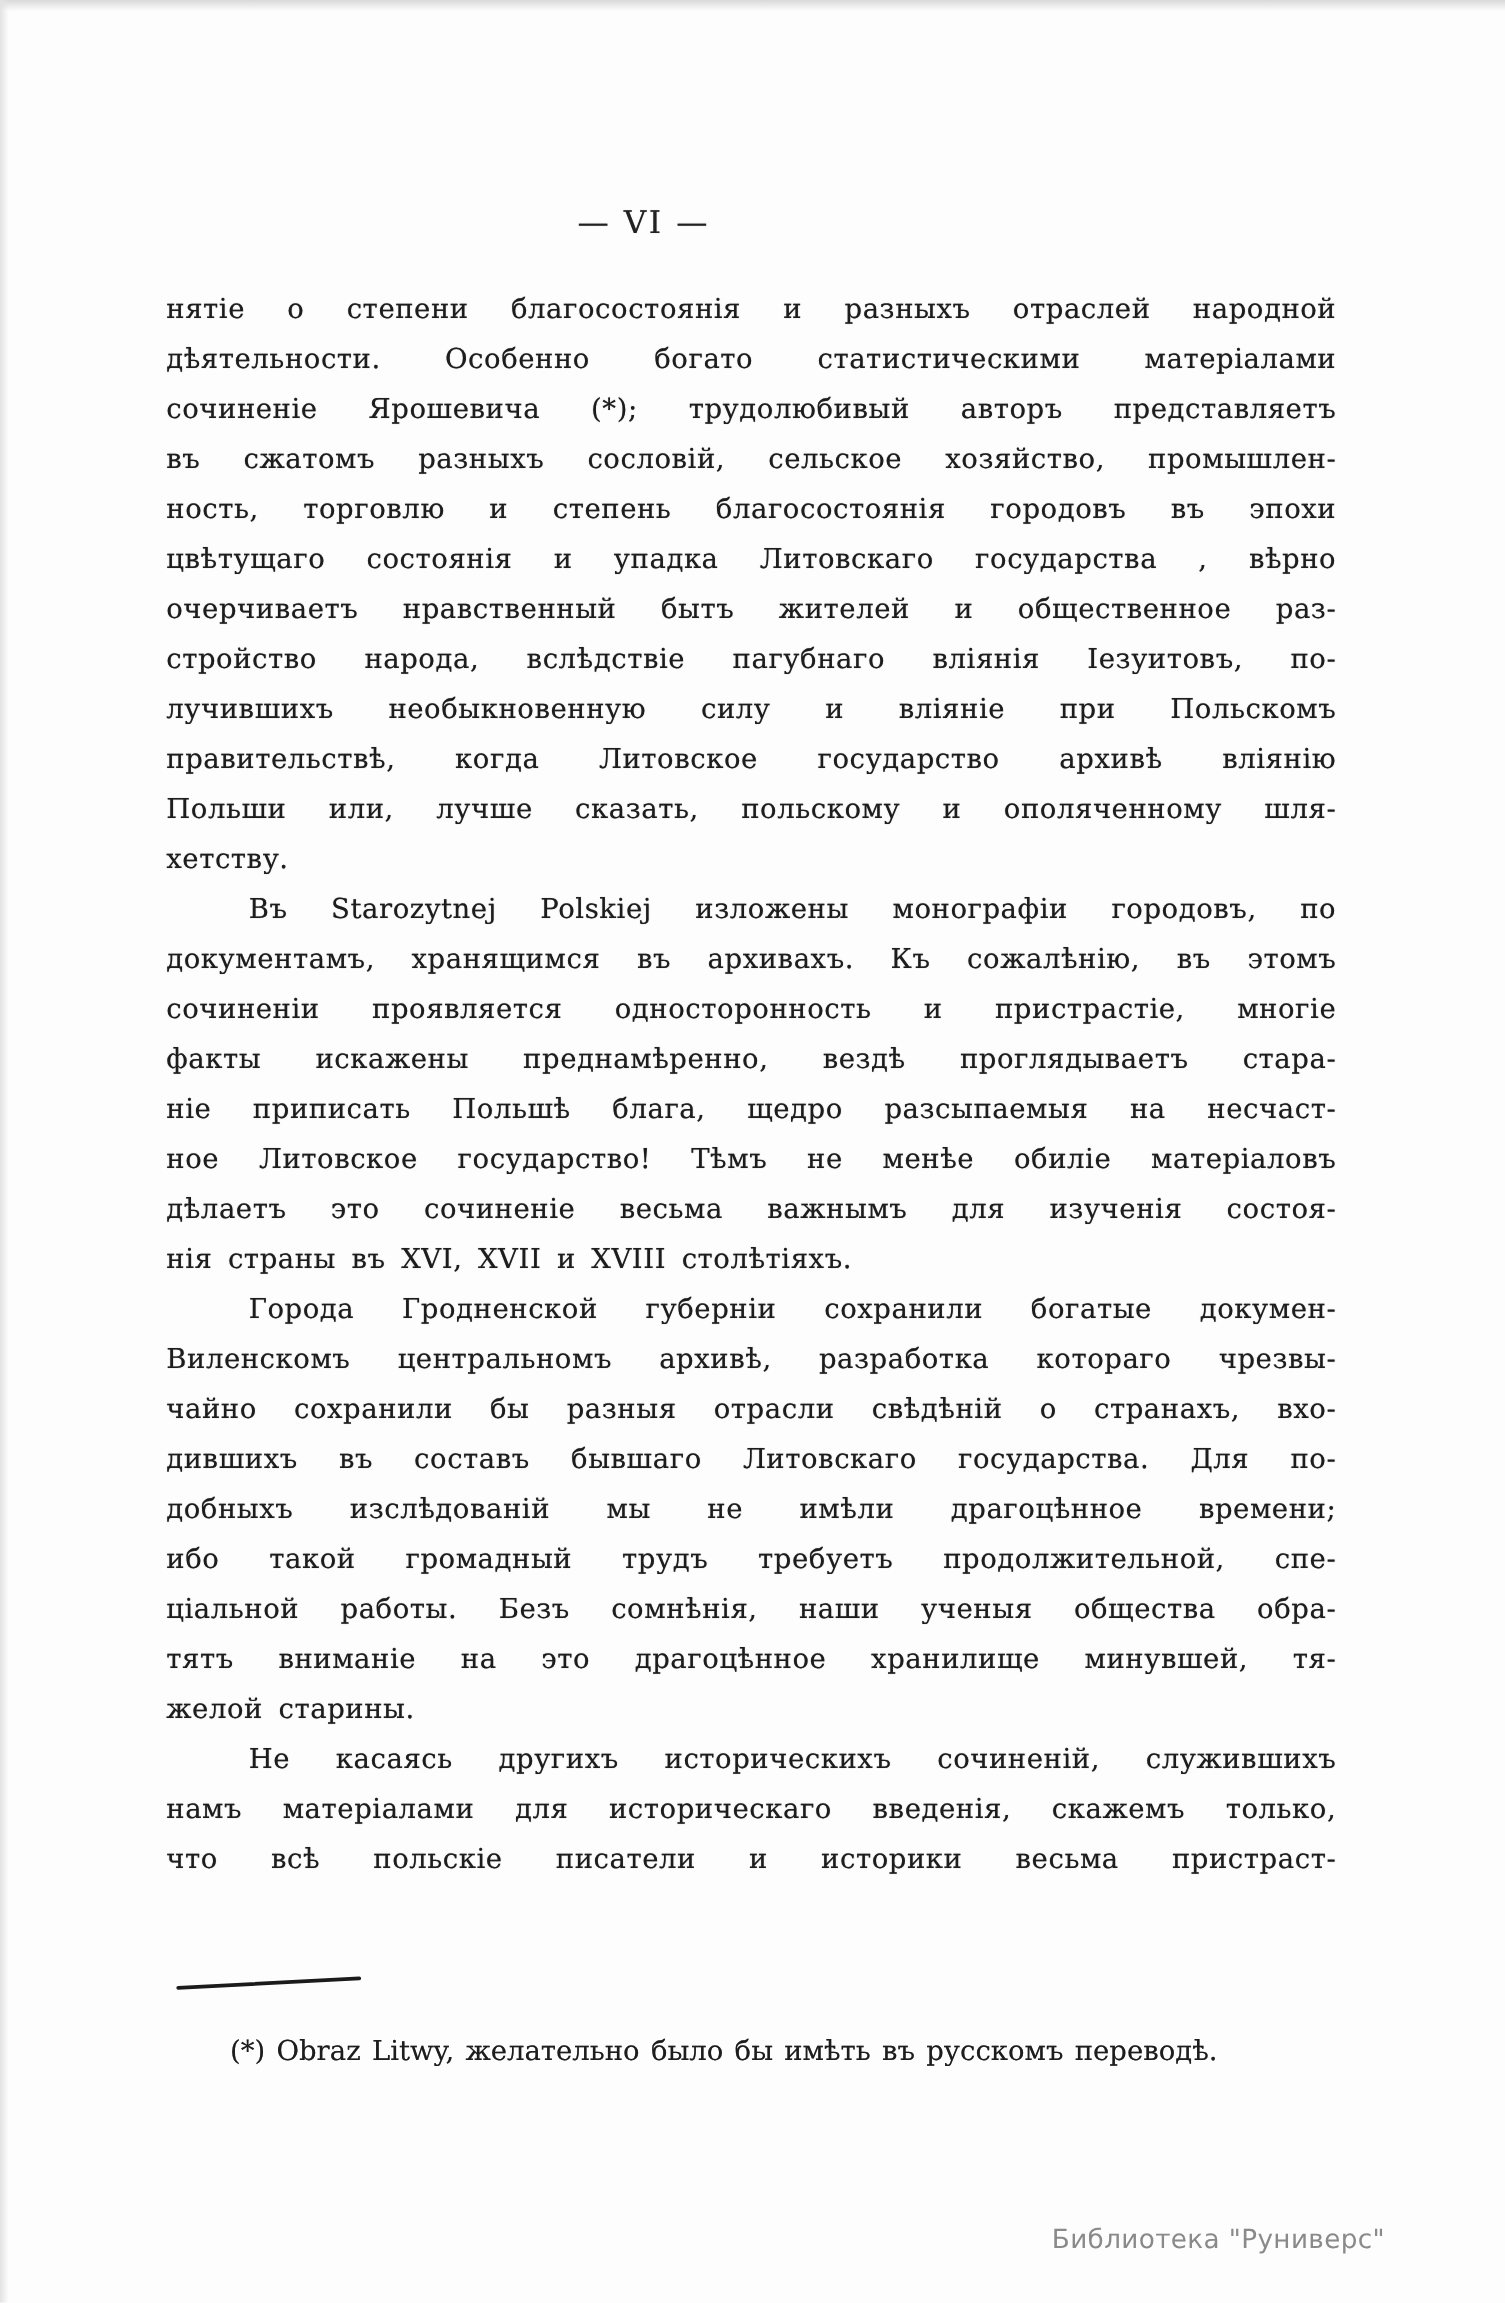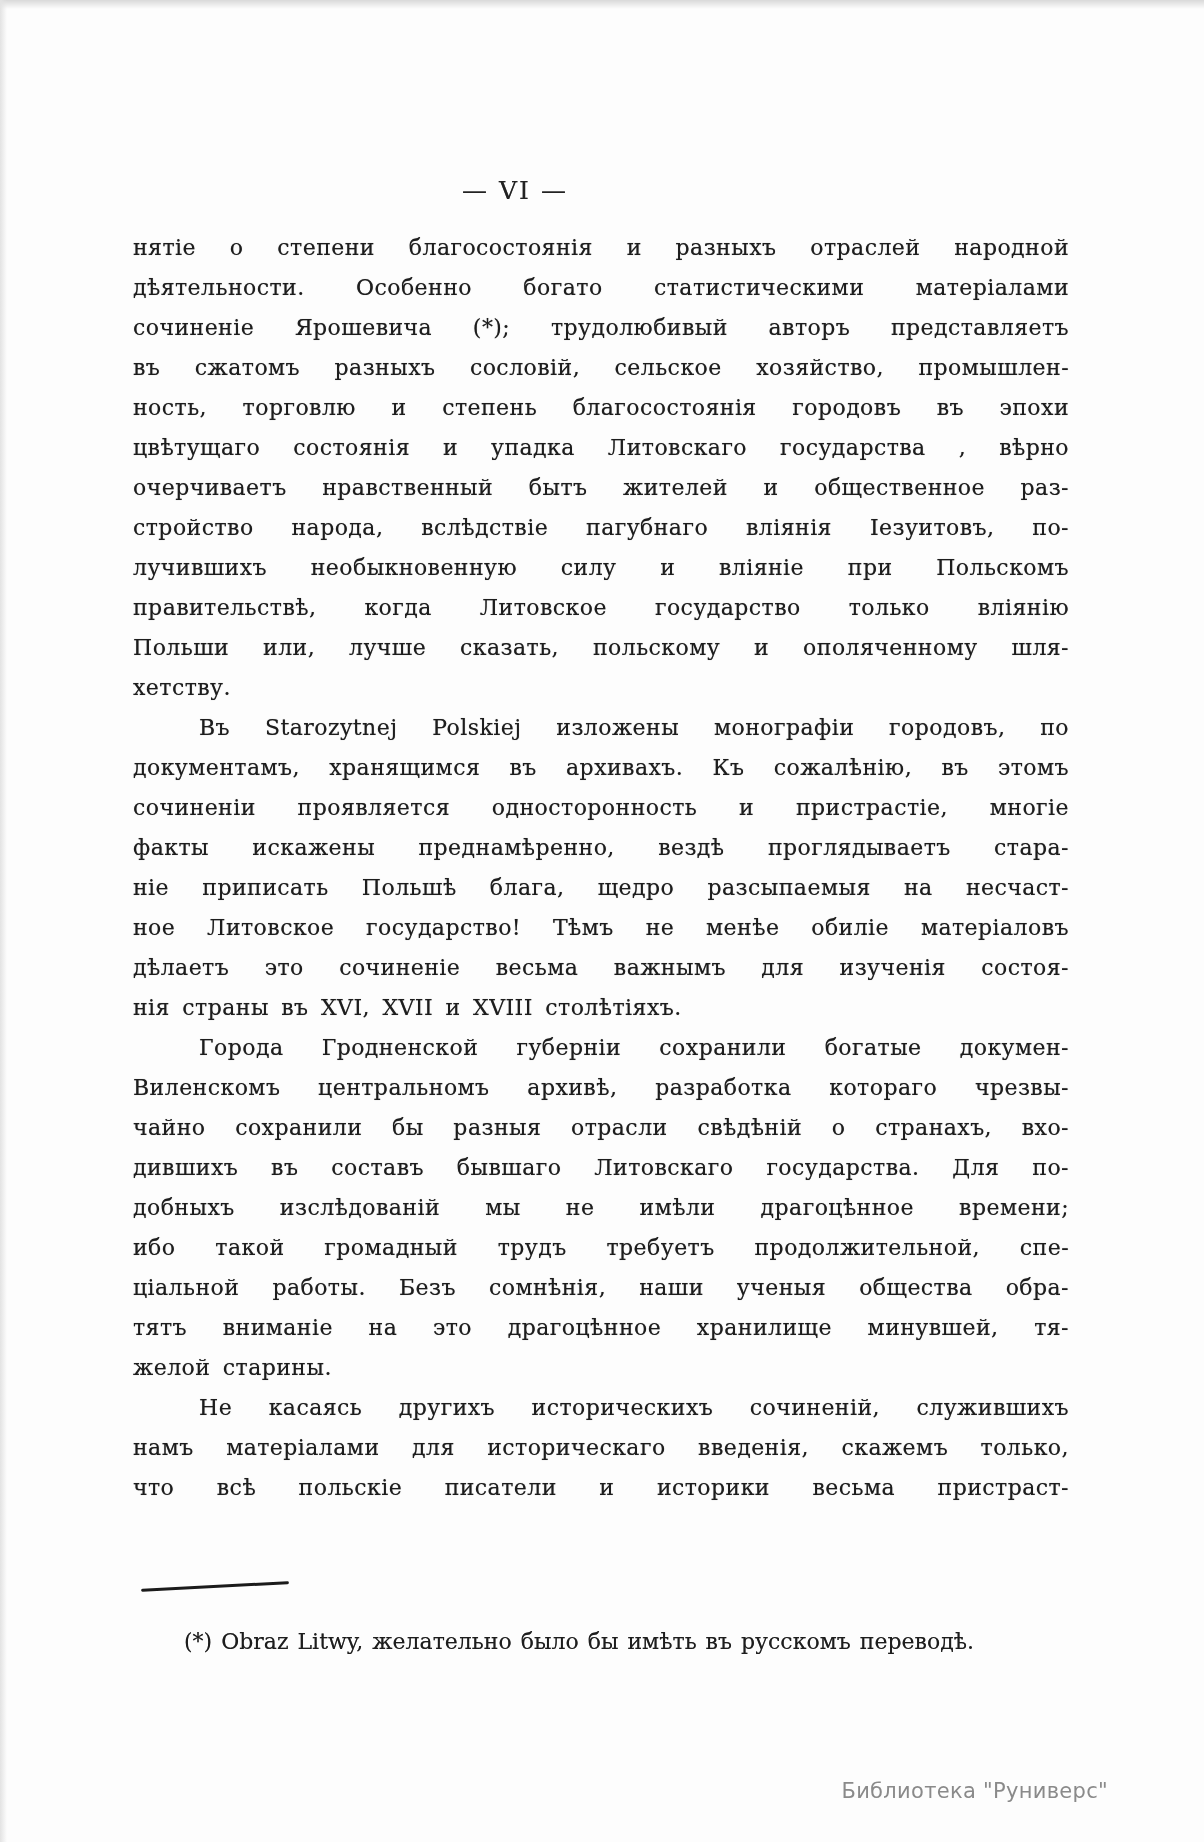--- a/index.html
+++ b/index.html
@@ -13,21 +13,21 @@
   }
   .edge-top {
     position: absolute; top: 0; left: 0; width: 1204px; height: 9px;
     background: linear-gradient(to bottom, #d9d9d9, rgba(255,255,255,0));
   }
   .edge-left {
     position: absolute; top: 0; left: 0; width: 7px; height: 1842px;
     background: linear-gradient(to right, #e3e3e3, rgba(255,255,255,0));
   }
   .page-number {
-    position: absolute; top: 176px; left: 0; width: 1030px;
+    position: absolute; top: 163px; left: 0; width: 1030px;
     text-align: center;
     font-size: 25px; letter-spacing: 2px;
     color: #222;
     text-shadow: 0 0 0.6px rgba(0,0,0,0.5);
   }
   .body-text {
     position: absolute; top: 228px; left: 133px; width: 936px;
     font-size: 22px;
     text-shadow: 0 0 0.7px rgba(0,0,0,0.55);
   }
@@ -77,21 +77,21 @@
   <div class="body-text">
       <div class="line"><span>нятіе о степени благосостоянія и разныхъ отраслей народной</span></div>
       <div class="line"><span>дѣятельности. Особенно богато статистическими матеріалами</span></div>
       <div class="line"><span>сочиненіе Ярошевича (*); трудолюбивый авторъ представляетъ</span></div>
       <div class="line"><span>въ сжатомъ разныхъ сословій, сельское хозяйство, промышлен-</span></div>
       <div class="line"><span>ность, торговлю и степень благосостоянія городовъ въ эпохи</span></div>
       <div class="line"><span>цвѣтущаго состоянія и упадка Литовскаго государства , вѣрно</span></div>
       <div class="line"><span>очерчиваетъ нравственный бытъ жителей и общественное раз-</span></div>
       <div class="line"><span>стройство народа, вслѣдствіе пагубнаго вліянія Іезуитовъ, по-</span></div>
       <div class="line"><span>лучившихъ необыкновенную силу и вліяніе при Польскомъ</span></div>
-      <div class="line"><span>правительствѣ, когда Литовское государство только вліянію</span></div>
+      <div class="line"><span>правительствѣ, когда Литовское государство архивѣ вліянію</span></div>
       <div class="line"><span>Польши или, лучше сказать, польскому и ополяченному шля-</span></div>
       <div class="line end"><span>хетству.</span></div>
       <div class="line indent"><span>Въ </span><span class="it">Starozytnej Polskiej</span><span> изложены монографіи городовъ, по</span></div>
       <div class="line"><span>документамъ, хранящимся въ архивахъ. Къ сожалѣнію, въ этомъ</span></div>
       <div class="line"><span>сочиненіи проявляется односторонность и пристрастіе, многіе</span></div>
       <div class="line"><span>факты искажены преднамѣренно, вездѣ проглядываетъ стара-</span></div>
       <div class="line"><span>ніе приписать Польшѣ блага, щедро разсыпаемыя на несчаст-</span></div>
       <div class="line"><span>ное Литовское государство! Тѣмъ не менѣе обиліе матеріаловъ</span></div>
       <div class="line"><span>дѣлаетъ это сочиненіе весьма важнымъ для изученія состоя-</span></div>
       <div class="line end"><span>нія страны въ XVI, XVII и XVIII столѣтіяхъ.</span></div>

